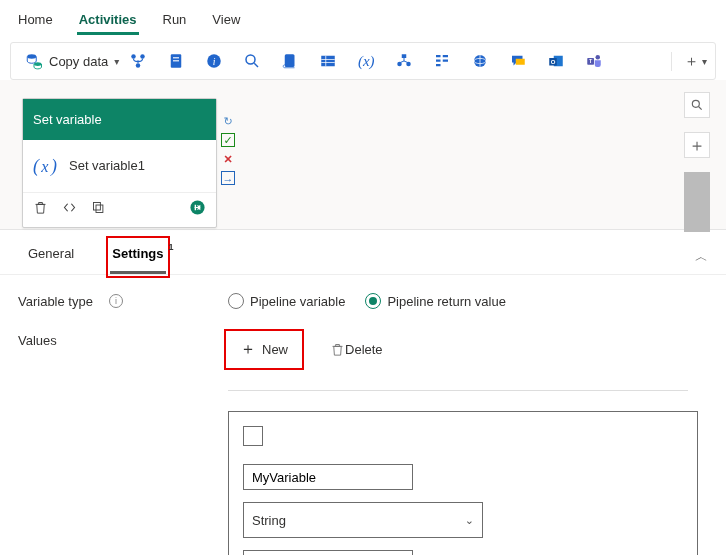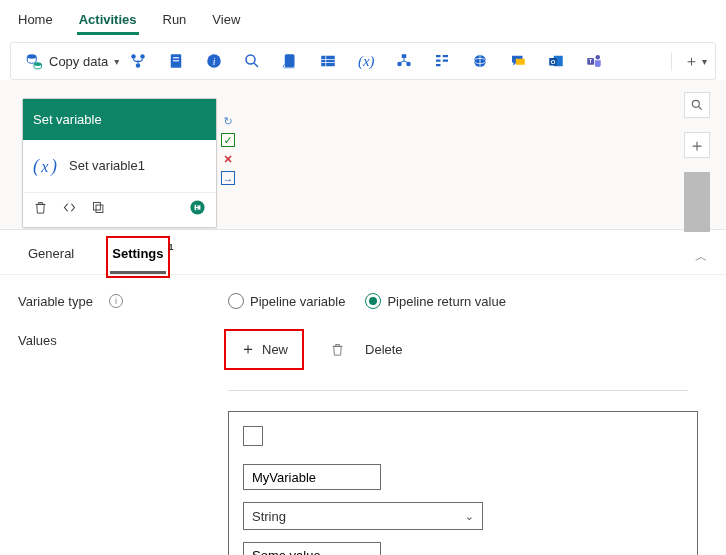--- a/index.html
+++ b/index.html
@@ -162,33 +162,33 @@
   .row { display:flex; align-items:center; margin-bottom: 24px; }
   .label-col { width: 210px; display:flex; align-items:center; gap:16px; color:#323130; }
   .info-circ { width:14px; height:14px; border:1px solid #888; border-radius:50%; display:inline-flex; align-items:center; justify-content:center; font-size:9px; color:#888;}
   .radio-group { display:flex; gap: 20px; align-items:center;}
   .radio { display:flex; align-items:center; gap:6px; cursor:pointer; }
   .radio .circle { width:16px; height:16px; border:1px solid #777; border-radius:50%; display:inline-flex; align-items:center; justify-content:center; }
   .radio.sel .circle { border-color:#0d8466; }
   .radio.sel .circle .dot { width:8px; height:8px; background:#0d8466; border-radius:50%; }
   .btn-row { display:flex; gap: 20px; align-items:center;}
   .btn-new { display:flex; align-items:center; gap:6px; padding:6px 12px; cursor:pointer; }
-  .btn-delete { display:flex; align-items:center; gap:20px; padding:6px 10px; cursor:pointer; color:#323130;}
+  .btn-delete { display:flex; align-items:center; gap:0; padding:6px 10px; cursor:pointer; color:#323130;}
   .btn-delete svg { opacity:.8 }
   .hr-under { border:0; border-top:1px solid #ddd; margin-top:4px; margin-bottom:20px; width: 460px; margin-left:210px;}
   
   .values-box {
     margin-left: 210px;
     width: 470px;
     border: 1px solid #6c6c6c;
     padding: 14px 14px 18px 14px;
   }
   .chk { width:20px; height:20px; border:1px solid #6c6c6c; margin-bottom:18px; cursor:pointer; }
-  .field { display:block; width:138px; height:26px; border:1px solid #6c6c6c; padding:3px 8px; font-size:13px; margin-bottom:12px; font-family:inherit;}
-  .select-field { width:240px; height:28px; border:1px solid #6c6c6c; display:flex; align-items:center; justify-content:space-between; padding:0 8px; margin-bottom:12px; cursor:pointer;}
+  .field { display:block; width:170px; height:26px; border:1px solid #6c6c6c; padding:3px 8px; font-size:13px; margin-bottom:12px; font-family:inherit;}
+  .select-field { width:240px; height:36px; border:1px solid #6c6c6c; display:flex; align-items:center; justify-content:space-between; padding:0 8px; margin-bottom:12px; cursor:pointer;}
   .select-field .sel-caret { color:#555; font-size:11px; }
 </style>
 </head>
 <body>
 
 <div class="main-tabs">
   <div class="main-tab">Home</div>
   <div class="main-tab active">Activities</div>
   <div class="main-tab">Run</div>
   <div class="main-tab">View</div>

